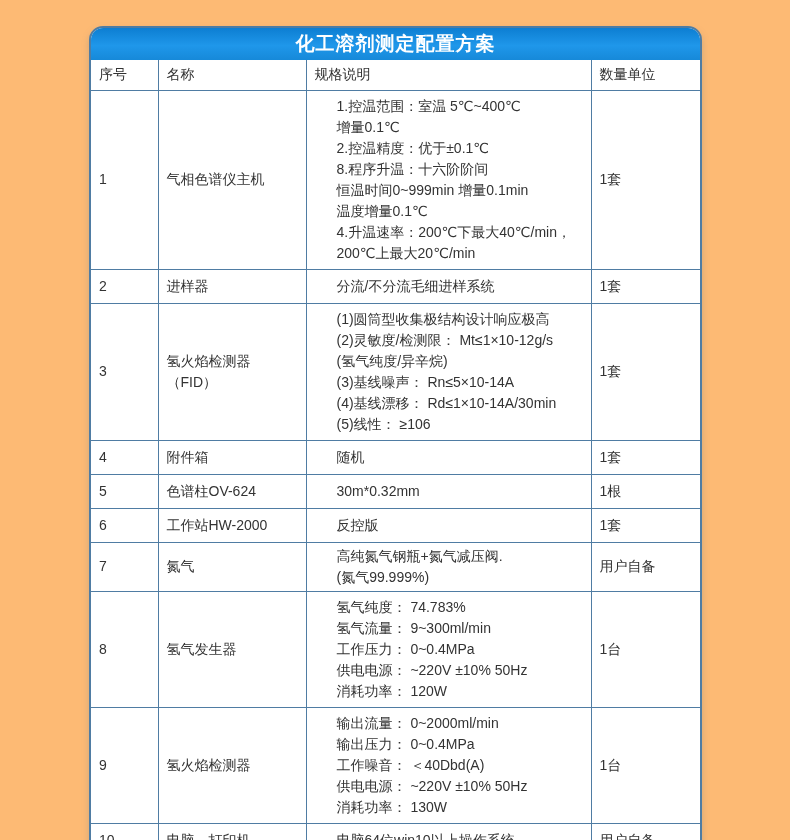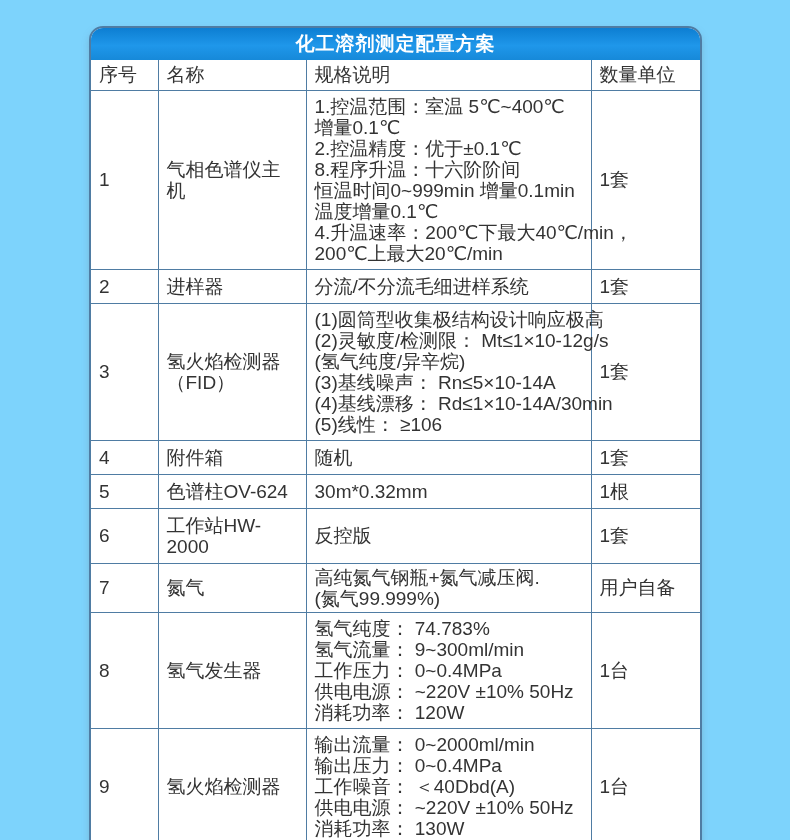--- a/index.html
+++ b/index.html
@@ -5,21 +5,21 @@
   * { margin: 0; padding: 0; box-sizing: border-box; }
   html, body { width: 790px; background: #ffffff; }
   body {
     font-family: "Liberation Sans", "DejaVu Sans", sans-serif;
     color: #333333;
   }
   .sheet {
     position: relative;
     width: 790px;
     height: 840px;
-    background: #7dd3fc;
+    background: #fdba74;
     overflow: hidden;
   }
   .panel {
     position: absolute;
     left: 89px;
     top: 26px;
     width: 613px;
     background: #ffffff;
     border: 2px solid #4f7ca3;
     border-radius: 14px;
@@ -43,32 +43,32 @@
     border-style: hidden; 
     table-layout: fixed;
   }
   table.spec-table col.c1 { width: 67px; }
   table.spec-table col.c2 { width: 148px; }
   table.spec-table col.c3 { width: 285px; }
   table.spec-table col.c4 { width: 109px; }
   table.spec-table th,
   table.spec-table td {
     border: 1px solid #4f7ca3;
-    font-size: 19px;
+    font-size: 14px;
     font-weight: 400;
     color: #333333;
     vertical-align: middle;
     padding: 5px 8px;
     line-height: 21px;
     text-align: left;
   }
   table.spec-table th { height: 30px; padding: 4px 8px; }
   td.cell-no, th.cell-no { text-align: center; padding-left: 2px; padding-right: 2px; }
   td.cell-spec { padding: 5px 8px 5px 9px; }
-  .spec-line { line-height: 21px; white-space: nowrap; }
+  .spec-line { line-height: 21px; white-space: nowrap; margin-left: 22px; }
   tr.row-pad-lg td { padding-top: 6px; padding-bottom: 6px; }
   tr.row-pad-sm td { padding-top: 3px; padding-bottom: 3px; }
 </style>
 </head>
 <body>
 
 <div class="sheet">
   <div class="panel">
     <div class="title-bar">化工溶剂测定配置方案</div>
 

